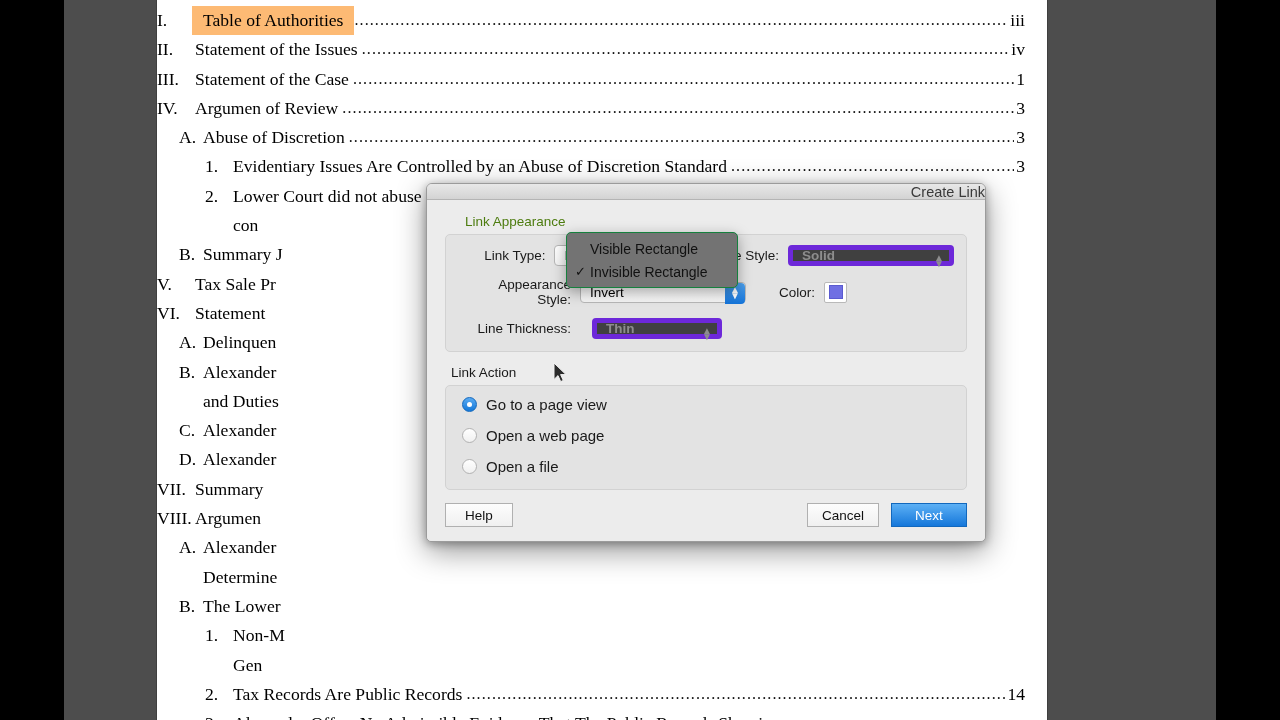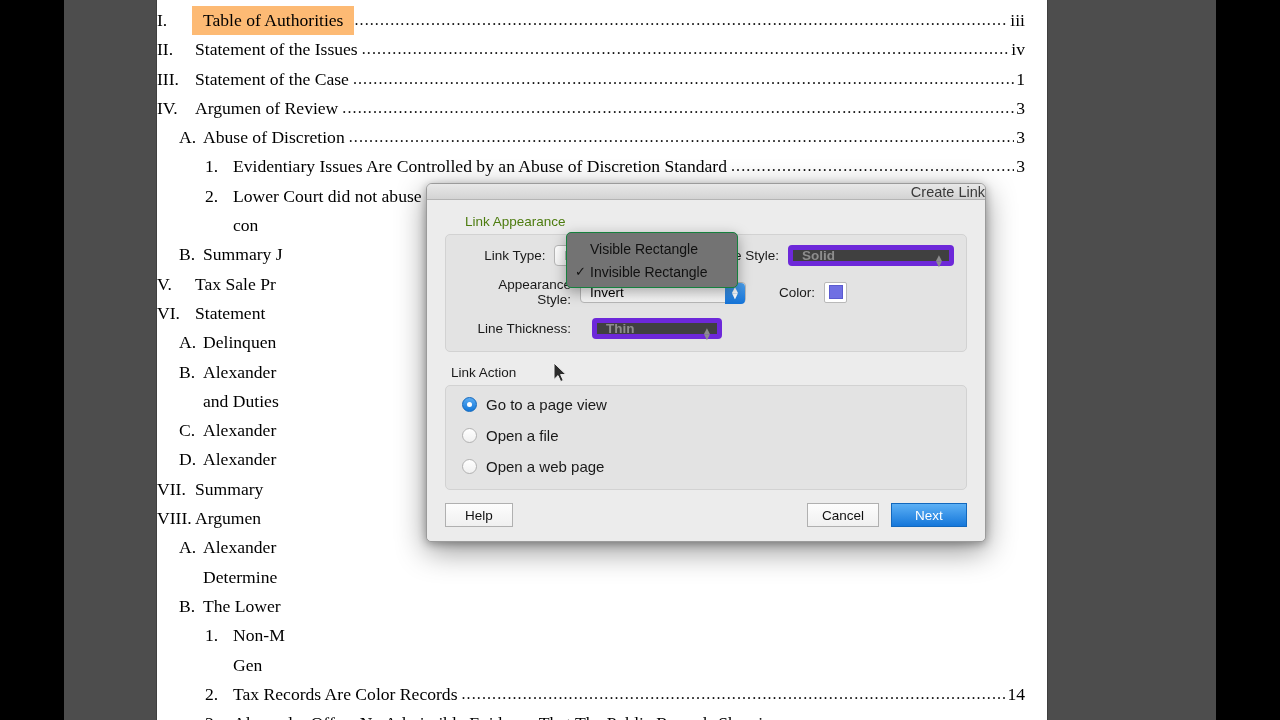--- a/index.html
+++ b/index.html
@@ -431,21 +431,21 @@
           <span class="toc-pg"></span>
         </div>
         <div class="toc-line cont-lvl2">
           <span class="toc-num"></span>
           <span class="toc-title">Gen</span>
           <span class="toc-dots"></span>
           <span class="toc-pg"></span>
         </div>
         <div class="toc-line lvl2">
           <span class="toc-num">2.</span>
-          <span class="toc-title">Tax Records Are Color Records</span>
+          <span class="toc-title">Tax Records Are Public Records</span>
           <span class="toc-dots">........................................................................................................................................................................................................</span>
           <span class="toc-pg">14</span>
         </div>
         <div class="toc-line lvl2">
           <span class="toc-num">3.</span>
           <span class="toc-title">Alexander Offers No Admissible Evidence That The Public Records Showing</span>
           <span class="toc-dots"></span>
           <span class="toc-pg"></span>
         </div>
       </div>
@@ -522,25 +522,25 @@
       </div>
 
       <div class="action-label">Link Action</div>
       <div class="groupbox" id="action-group">
           <div class="radio-row">
             <span class="radio on"></span>
             <span>Go to a page view</span>
           </div>
           <div class="radio-row">
             <span class="radio"></span>
-            <span>Open a file</span>
+            <span>Open a web page</span>
           </div>
           <div class="radio-row">
             <span class="radio"></span>
-            <span>Open a web page</span>
+            <span>Open a file</span>
           </div>
         </div>
 
       <div class="footer">
         <div class="btn">Help</div>
         <div class="spacer"></div>
         <div class="btn">Cancel</div>
         <div class="gap"></div>
         <div class="btn primary">Next</div>
       </div>

